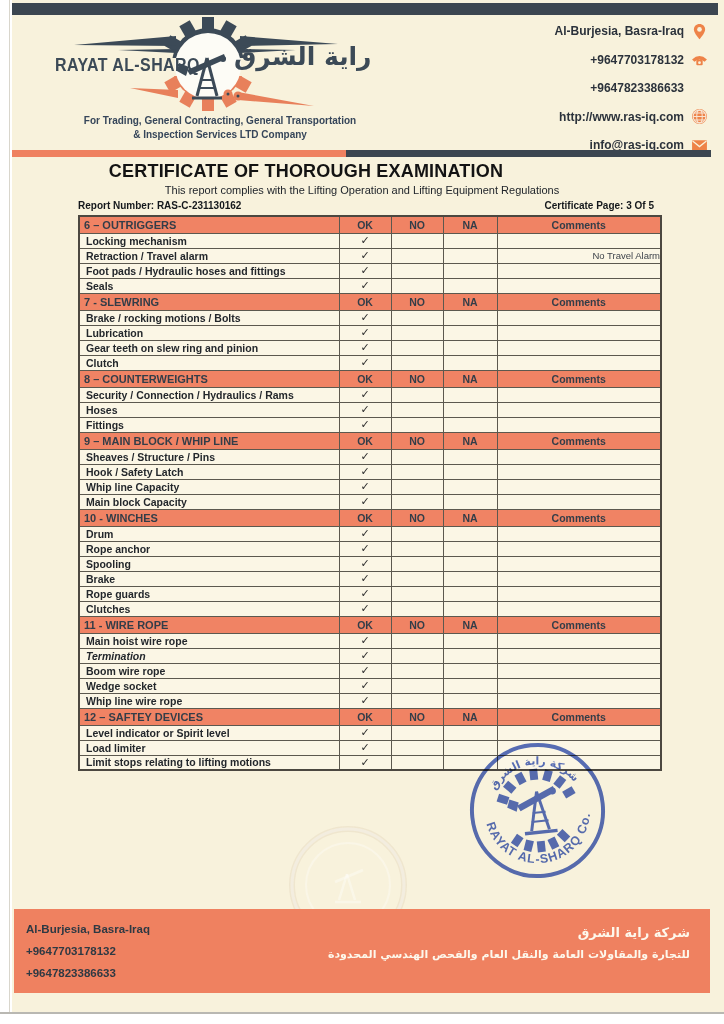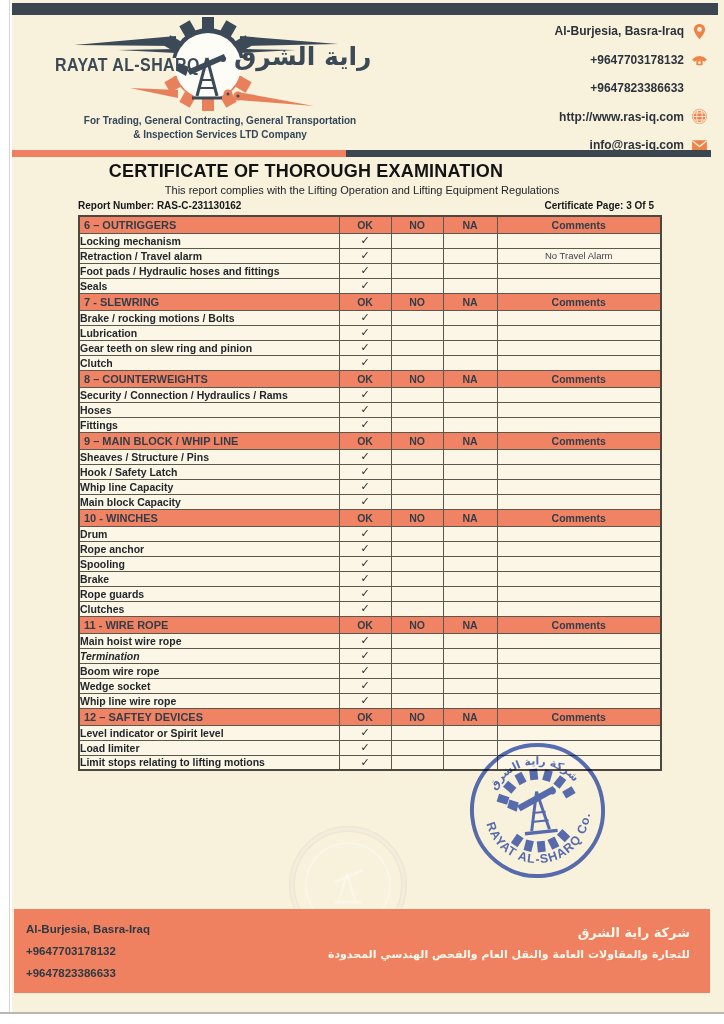--- a/index.html
+++ b/index.html
@@ -45,24 +45,24 @@
                 justify-content:space-between; font-size:10px; font-weight:bold; color:#14181c; }
 
   
   table.insp { position:absolute; left:78px; top:215px; width:582px; border-collapse:collapse;
                table-layout:fixed; border:2px solid #4c4840; }
   table.insp td { border:1px solid #5c584e; overflow:hidden; white-space:nowrap; }
   tr.sec td { height:17px; background:#f08364; color:#333d48; font-weight:bold; }
   td.sec-title { font-size:11px; padding-left:4px; }
   td.sec-col { font-size:10.5px; text-align:center; }
   tr.row td { height:15px; background:#fbf6e5; }
-  td.lbl { font-size:10.5px; font-weight:bold; color:#23272c; }
+  td.lbl { font-size:10.5px; font-weight:bold; color:#23272c; padding-left:6px; }
   td.lbl.it { font-style:italic; }
   td.chk { text-align:center; font-size:11px; color:#2b2b2b; font-family:"DejaVu Sans", sans-serif; }
-  td.cmt { text-align:center; font-size:9.5px; color:#3f444c; }
+  td.cmt { text-align:right; font-size:9.5px; color:#3f444c; }
 
   
   .stamp { position:absolute; left:468px; top:741px; width:139px; height:139px;
            opacity:.85; mix-blend-mode:multiply; transform:rotate(-6deg); }
   .embossed-seal { position:absolute; left:287px; top:824px; width:122px; height:122px; opacity:.9; }
 
   
   .footer-bar { position:absolute; left:14px; top:909px; width:696px; height:84px; background:#ef8160; }
   .footer-left { position:absolute; left:26px; top:918px; font-size:11.5px; font-weight:bold;
                  color:#2e3943; line-height:22px; }

